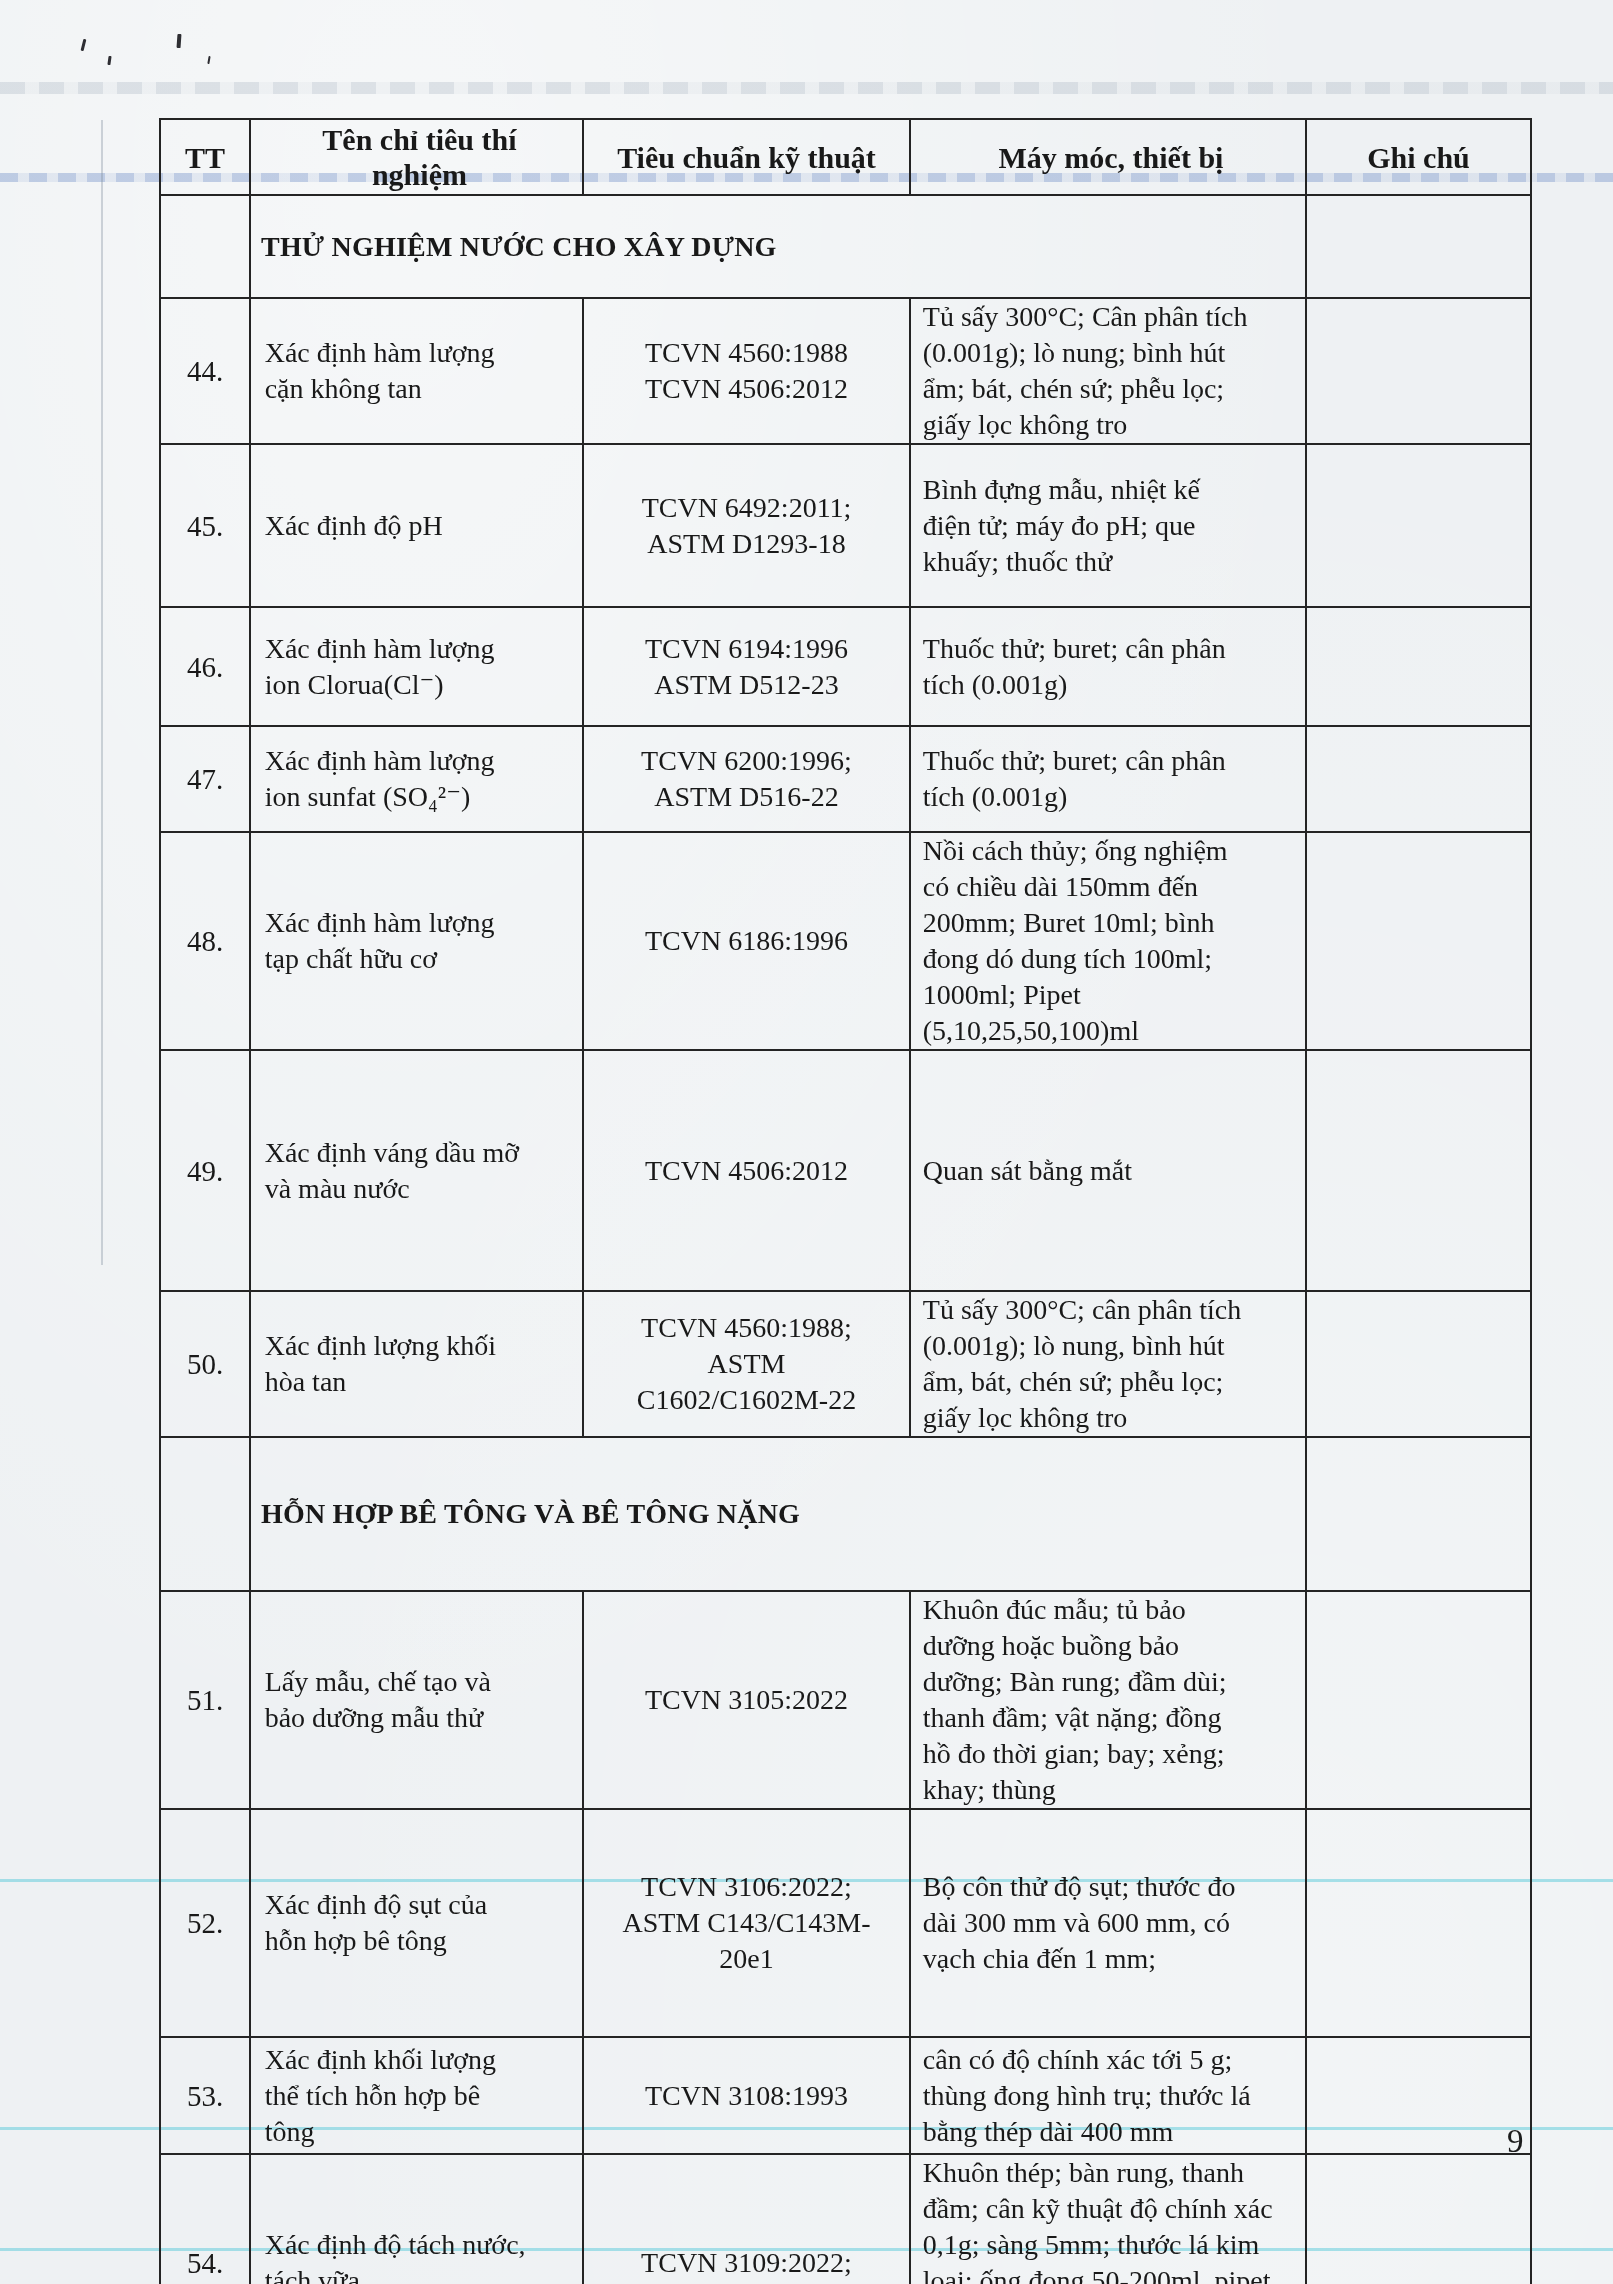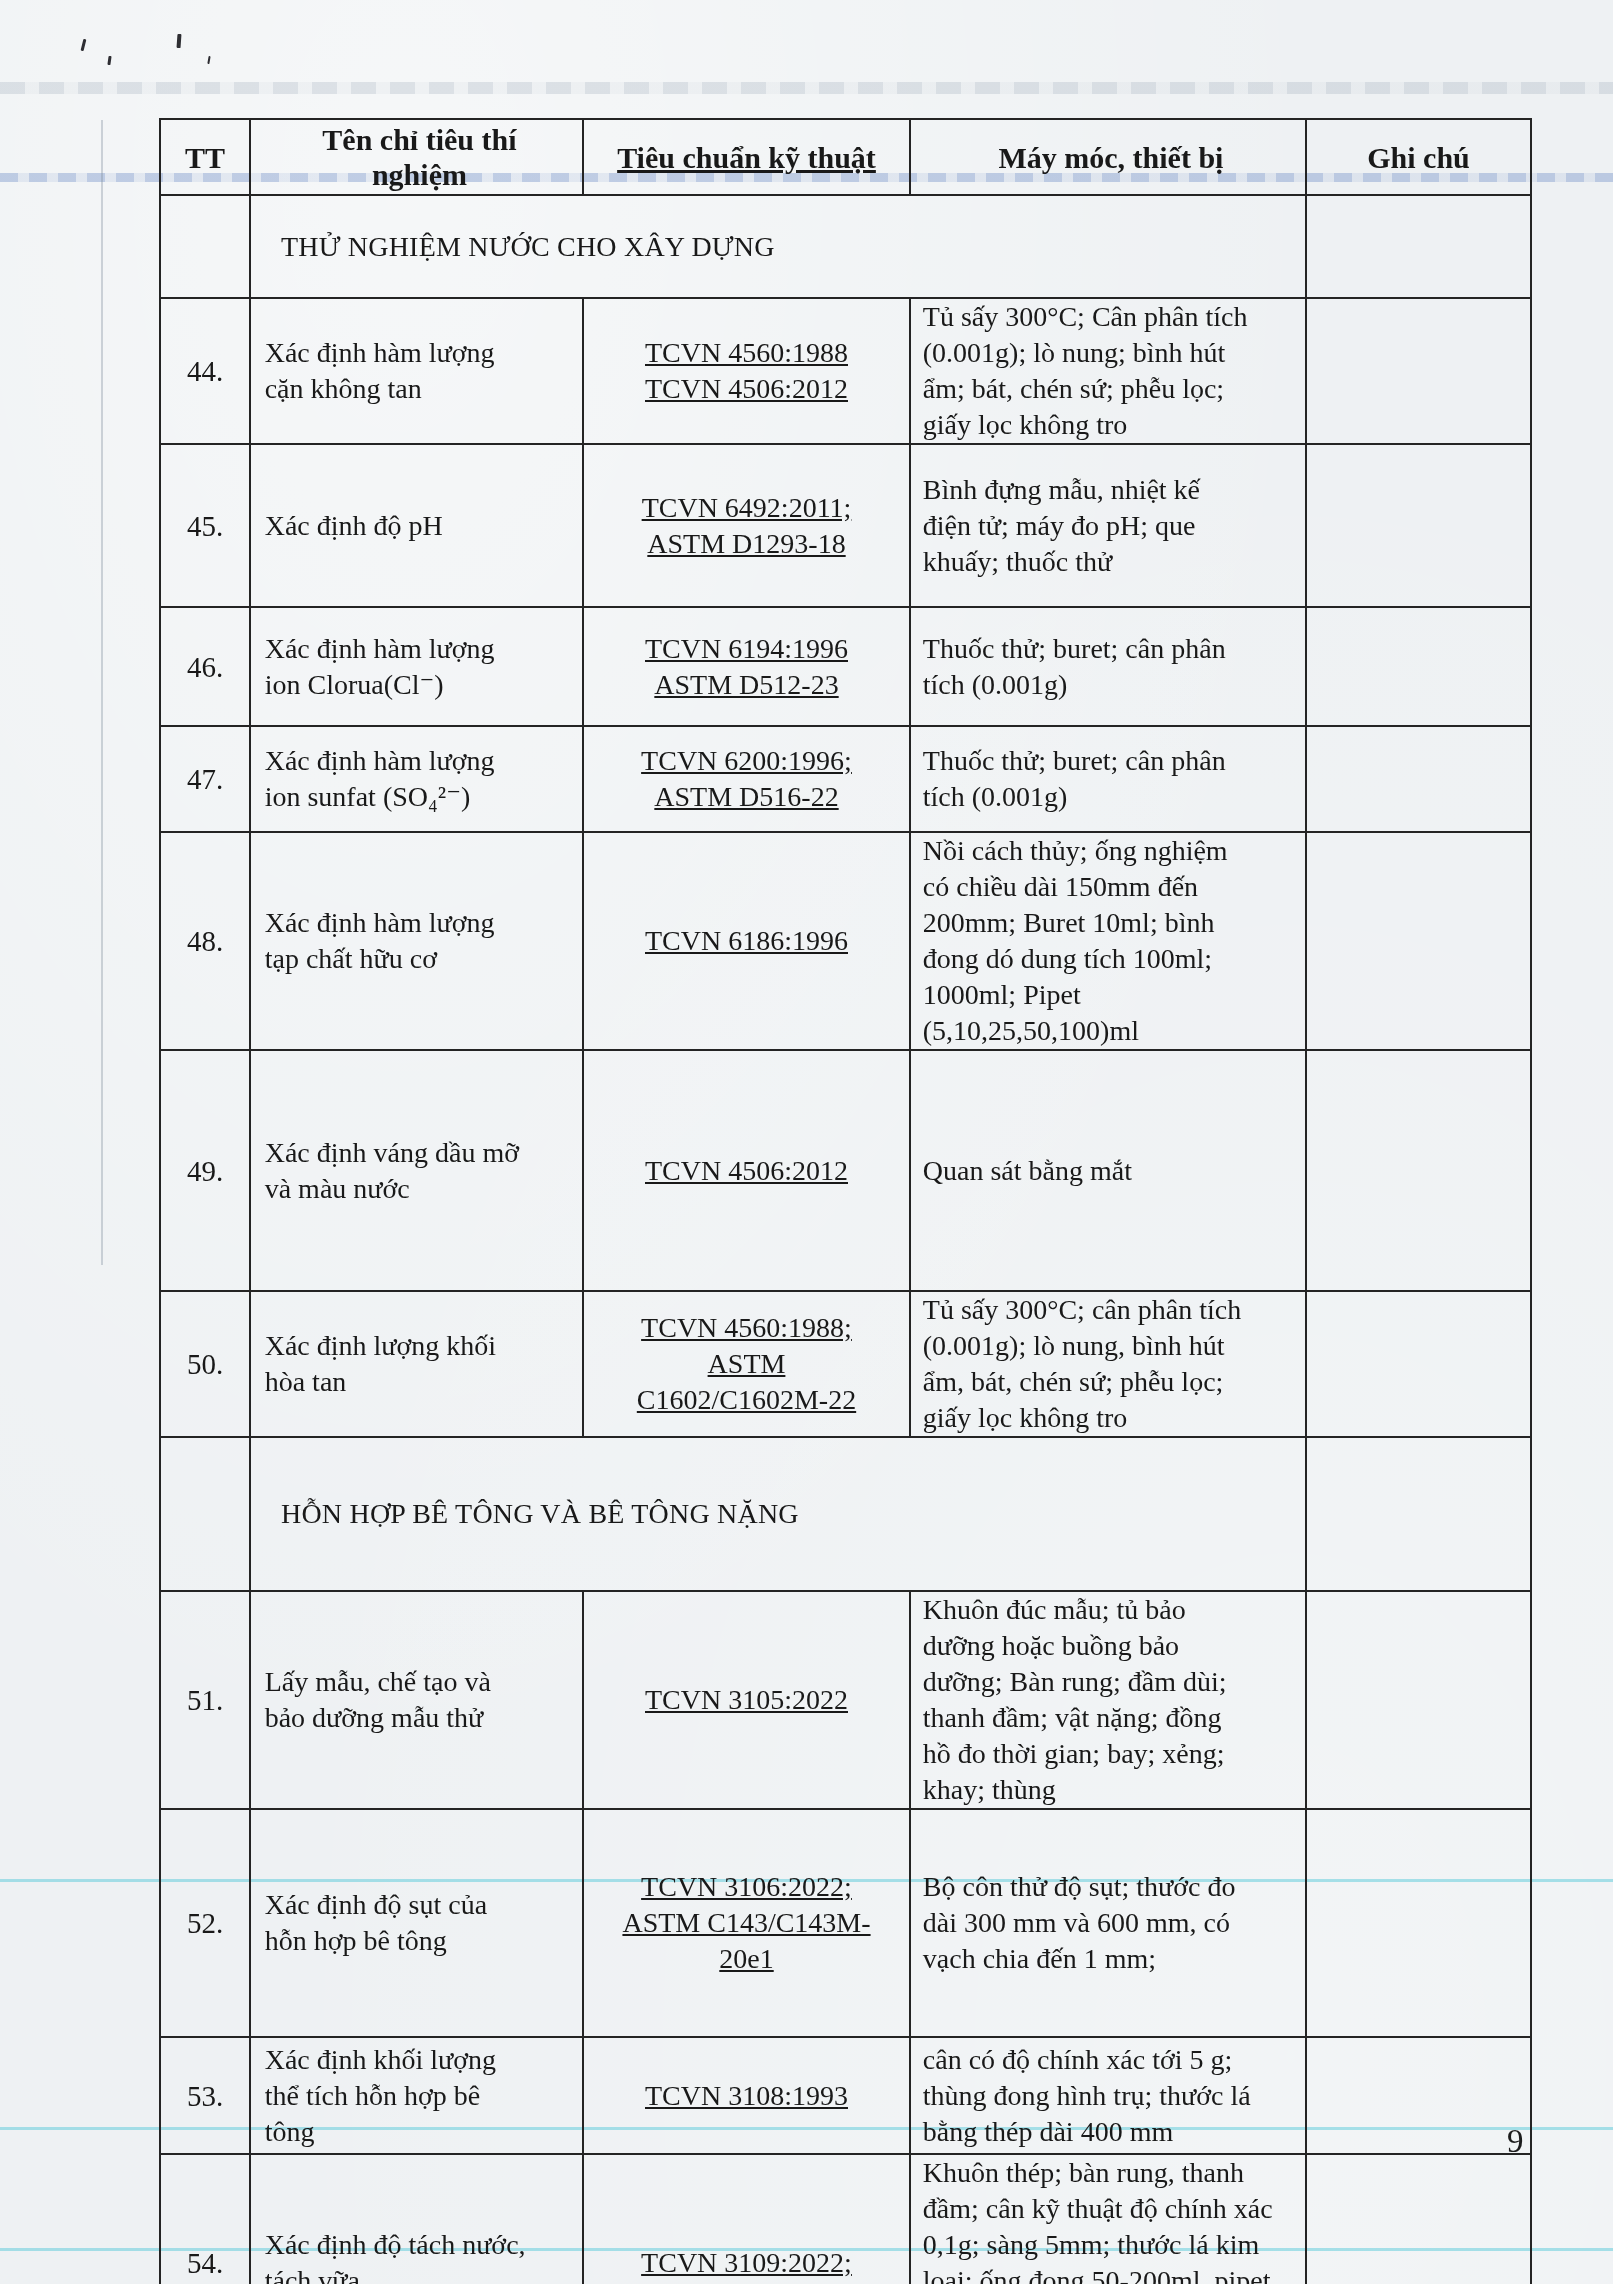--- a/index.html
+++ b/index.html
@@ -40,24 +40,24 @@
     border:2px solid #242424;
     vertical-align:middle;
     box-sizing:border-box;
     font-size:28px;line-height:36px;
     overflow:hidden;
   }
   thead tr{height:76px;border-radius:28px;}
   .header-row th{font-size:30px;line-height:35px;font-weight:bold;text-align:center;white-space:pre-line;}
   .c-tt{text-align:center;}
   .c-name{text-align:left;padding:0 7.8px 0 13.7px;white-space:pre-line;}
-  .c-std{text-align:center;font-size:29px;white-space:pre-line;padding:0 3.9px;text-decoration:underline;}
+  .c-std{text-align:center;font-size:29px;white-space:pre-line;padding:0 3.9px;}
   .c-eq{text-align:left;padding:0 5.9px 0 11.8px;white-space:pre-line;}
   .c-note{}
-  .c-sec{font-weight:normal;font-size:32px;padding-left:30px;text-align:left;letter-spacing:0.2px;margin-left:16px;}
+  .c-sec{font-weight:bold;font-size:32px;padding-left:10px;text-align:left;letter-spacing:0.2px;margin-left:16px;}
   .c-tt.row-num{font-size:29px;}
   
   tbody tr:nth-child(1){height:103px}
   tbody tr:nth-child(2){height:74px}
   tbody tr:nth-child(3){height:163px}
   tbody tr:nth-child(4){height:119px}
   tbody tr:nth-child(5){height:106px}
   tbody tr:nth-child(6){height:104px}
   tbody tr:nth-child(7){height:241px}
   tbody tr:nth-child(8){height:134px}

